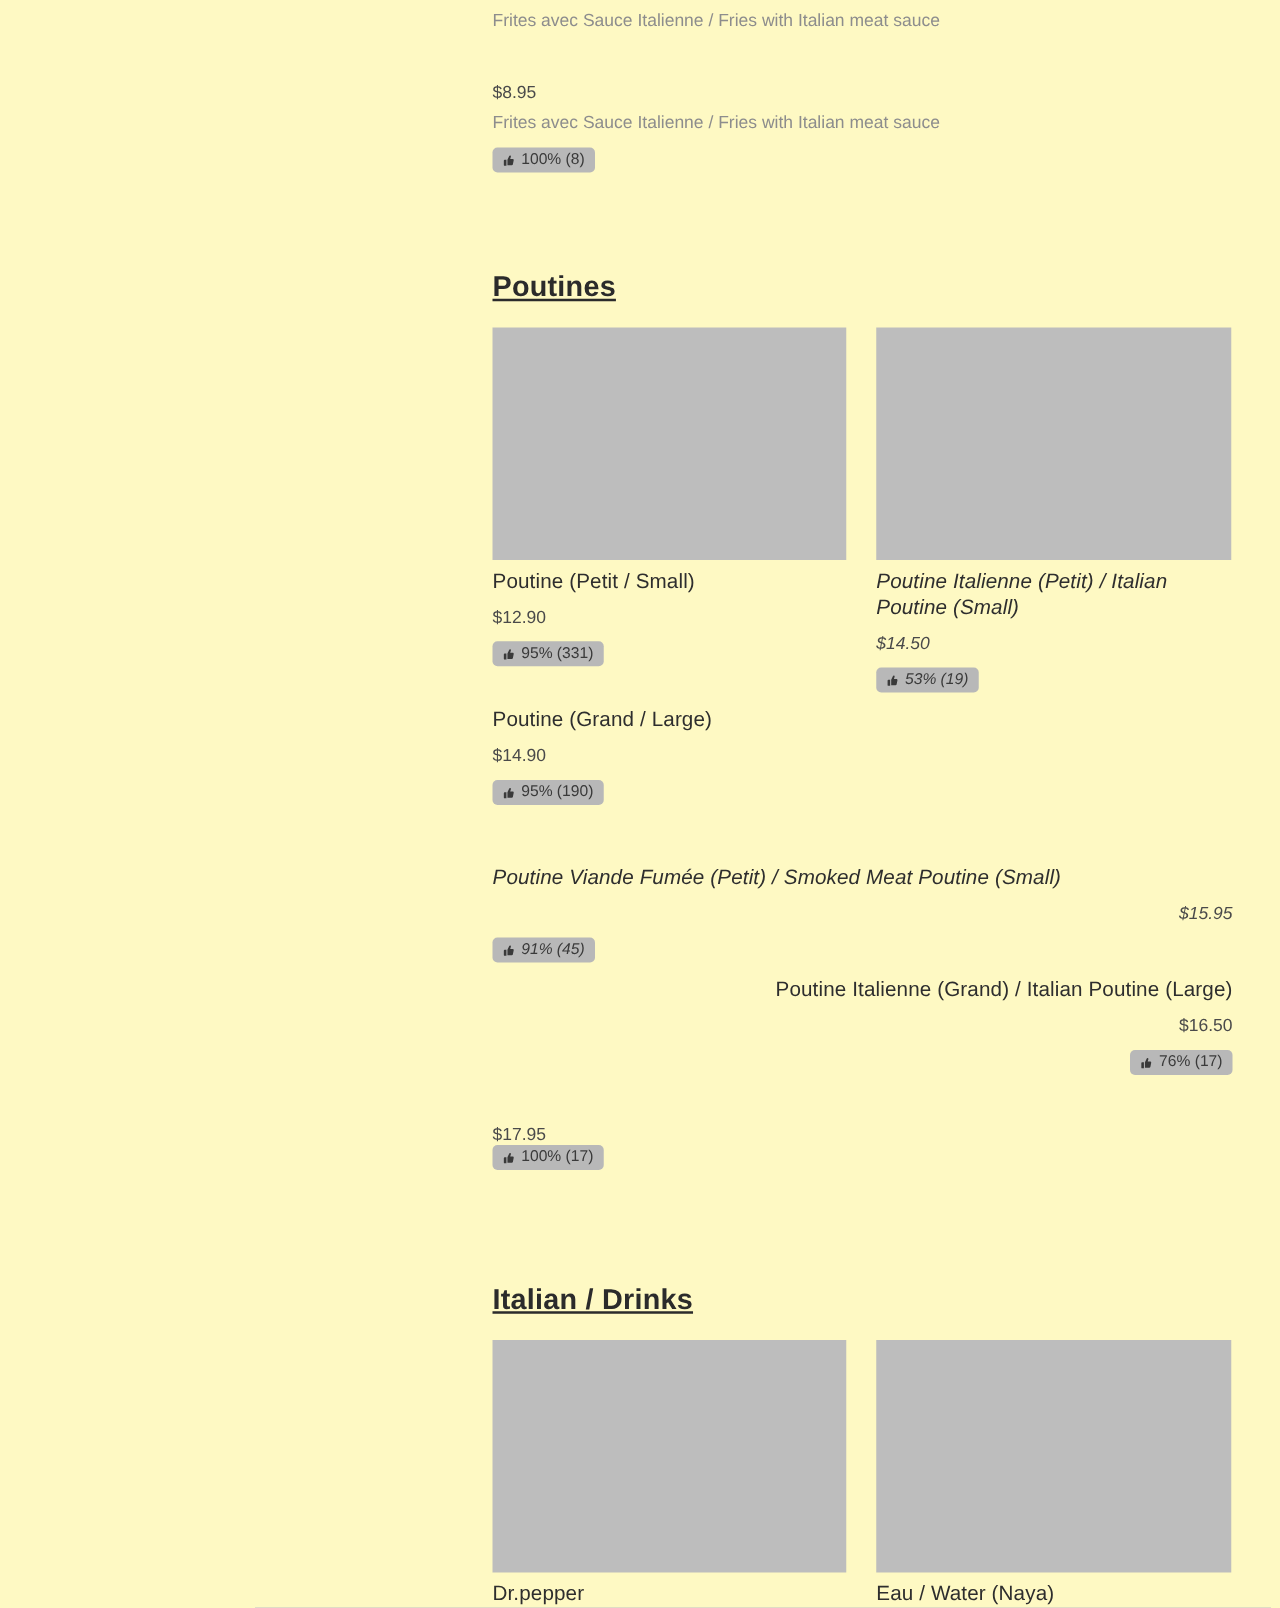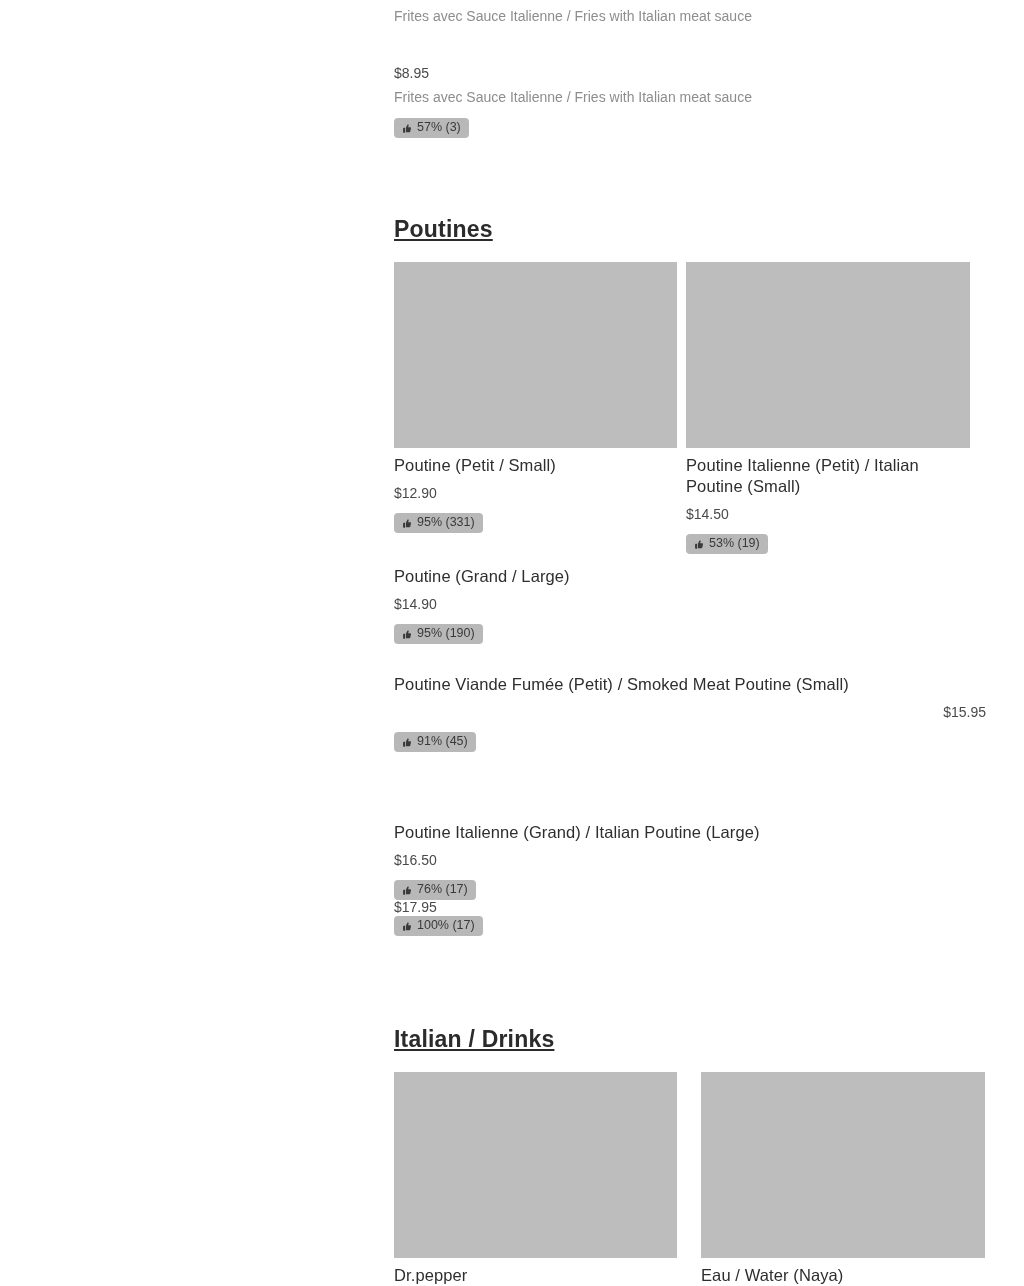--- a/index.html
+++ b/index.html
@@ -8,21 +8,21 @@
     background: #c6c6c6;
     width: 1024px;
     height: 1286px;
     overflow: hidden;
     font-family: "Liberation Sans", sans-serif;
   }
   #page {
     position: relative;
     width: 1024px;
     height: 1286px;
-    background: #ffffff;
+    background: #fef9c3;
   }
   .menu-col {
     position: absolute;
     left: 394px;
     top: 0;
     width: 592px;
   }
 
   
   .desc {
@@ -91,21 +91,21 @@
     <div class="abs" style="left:0px; top:56px; width:592px;">
       <p class="price" style="margin-top:8px;">$8.95</p>
       <p class="desc" style="margin-top:6px;">Frites avec Sauce Italienne / Fries with Italian meat sauce</p>
       <div style="margin-top:12px;">
         <span class="rating">
           <span class="thumb-up">
             <svg viewBox="0 0 16 16" width="11" height="11" aria-hidden="true">
                 <path fill="#3a3a3a" d="M4 7h2v7H4a1 1 0 0 1-1-1V8a1 1 0 0 1 1-1zm3.2 0 2.1-4.4c.2-.5.8-.7 1.3-.5.5.2.8.8.6 1.3L10.4 6h2.8c.9 0 1.5.8 1.3 1.6l-1 4.9c-.1.6-.7 1-1.3 1H7.2V7z"></path>
               </svg>
           </span>
-          <span>57% (3)</span>
+          <span>100% (8)</span>
         </span>
       </div>
     </div>
 
     <h2 class="abs section-title" style="left:0px; top:216px;">Poutines</h2>
 
     <div class="abs" style="left:0px; top:262px; width:283px;">
       <span class="img-ph" style="width:283px; height:186px;"></span>
       <p class="item-name" style="margin-top:7px;">Poutine (Petit / Small)</p>
       <p class="price" style="margin-top:8px;">$12.90</p>
@@ -114,21 +114,21 @@
           <span class="thumb-up">
             <svg viewBox="0 0 16 16" width="11" height="11" aria-hidden="true">
                 <path fill="#3a3a3a" d="M4 7h2v7H4a1 1 0 0 1-1-1V8a1 1 0 0 1 1-1zm3.2 0 2.1-4.4c.2-.5.8-.7 1.3-.5.5.2.8.8.6 1.3L10.4 6h2.8c.9 0 1.5.8 1.3 1.6l-1 4.9c-.1.6-.7 1-1.3 1H7.2V7z"></path>
               </svg>
           </span>
           <span>95% (331)</span>
         </span>
       </div>
     </div>
 
-    <div class="abs" style="left:292px; top:262px; width:284px;">
+    <div class="abs" style="left:307px; top:262px; width:284px;font-style:italic;">
       <span class="img-ph" style="width:284px; height:186px;"></span>
       <p class="item-name" style="margin-top:7px;">Poutine Italienne (Petit) / Italian Poutine (Small)</p>
       <p class="price" style="margin-top:8px;">$14.50</p>
       <div style="margin-top:11px;">
         <span class="rating">
           <span class="thumb-up">
             <svg viewBox="0 0 16 16" width="11" height="11" aria-hidden="true">
                 <path fill="#3a3a3a" d="M4 7h2v7H4a1 1 0 0 1-1-1V8a1 1 0 0 1 1-1zm3.2 0 2.1-4.4c.2-.5.8-.7 1.3-.5.5.2.8.8.6 1.3L10.4 6h2.8c.9 0 1.5.8 1.3 1.6l-1 4.9c-.1.6-.7 1-1.3 1H7.2V7z"></path>
               </svg>
           </span>
@@ -145,36 +145,36 @@
           <span class="thumb-up">
             <svg viewBox="0 0 16 16" width="11" height="11" aria-hidden="true">
                 <path fill="#3a3a3a" d="M4 7h2v7H4a1 1 0 0 1-1-1V8a1 1 0 0 1 1-1zm3.2 0 2.1-4.4c.2-.5.8-.7 1.3-.5.5.2.8.8.6 1.3L10.4 6h2.8c.9 0 1.5.8 1.3 1.6l-1 4.9c-.1.6-.7 1-1.3 1H7.2V7z"></path>
               </svg>
           </span>
           <span>95% (190)</span>
         </span>
       </div>
     </div>
 
-    <div class="abs" style="left:0px; top:674px; width:592px;">
+    <div class="abs" style="left:0px; top:692px; width:592px;font-style:italic;">
       <p class="item-name">Poutine Viande Fumée (Petit) / Smoked Meat Poutine (Small)</p>
       <p class="price" style="margin-top:8px;text-align:right;">$15.95</p>
       <div style="margin-top:11px;">
         <span class="rating">
           <span class="thumb-up">
             <svg viewBox="0 0 16 16" width="11" height="11" aria-hidden="true">
                 <path fill="#3a3a3a" d="M4 7h2v7H4a1 1 0 0 1-1-1V8a1 1 0 0 1 1-1zm3.2 0 2.1-4.4c.2-.5.8-.7 1.3-.5.5.2.8.8.6 1.3L10.4 6h2.8c.9 0 1.5.8 1.3 1.6l-1 4.9c-.1.6-.7 1-1.3 1H7.2V7z"></path>
               </svg>
           </span>
           <span>91% (45)</span>
         </span>
       </div>
     </div>
 
-    <div class="abs" style="left:0px; top:822px; width:592px;">
+    <div class="abs" style="left:0px; top:782px; width:592px;text-align:right;">
       <p class="item-name">Poutine Italienne (Grand) / Italian Poutine (Large)</p>
       <p class="price" style="margin-top:8px;">$16.50</p>
       <div style="margin-top:11px;">
         <span class="rating">
           <span class="thumb-up">
             <svg viewBox="0 0 16 16" width="11" height="11" aria-hidden="true">
                 <path fill="#3a3a3a" d="M4 7h2v7H4a1 1 0 0 1-1-1V8a1 1 0 0 1 1-1zm3.2 0 2.1-4.4c.2-.5.8-.7 1.3-.5.5.2.8.8.6 1.3L10.4 6h2.8c.9 0 1.5.8 1.3 1.6l-1 4.9c-.1.6-.7 1-1.3 1H7.2V7z"></path>
               </svg>
           </span>
           <span>76% (17)</span>

